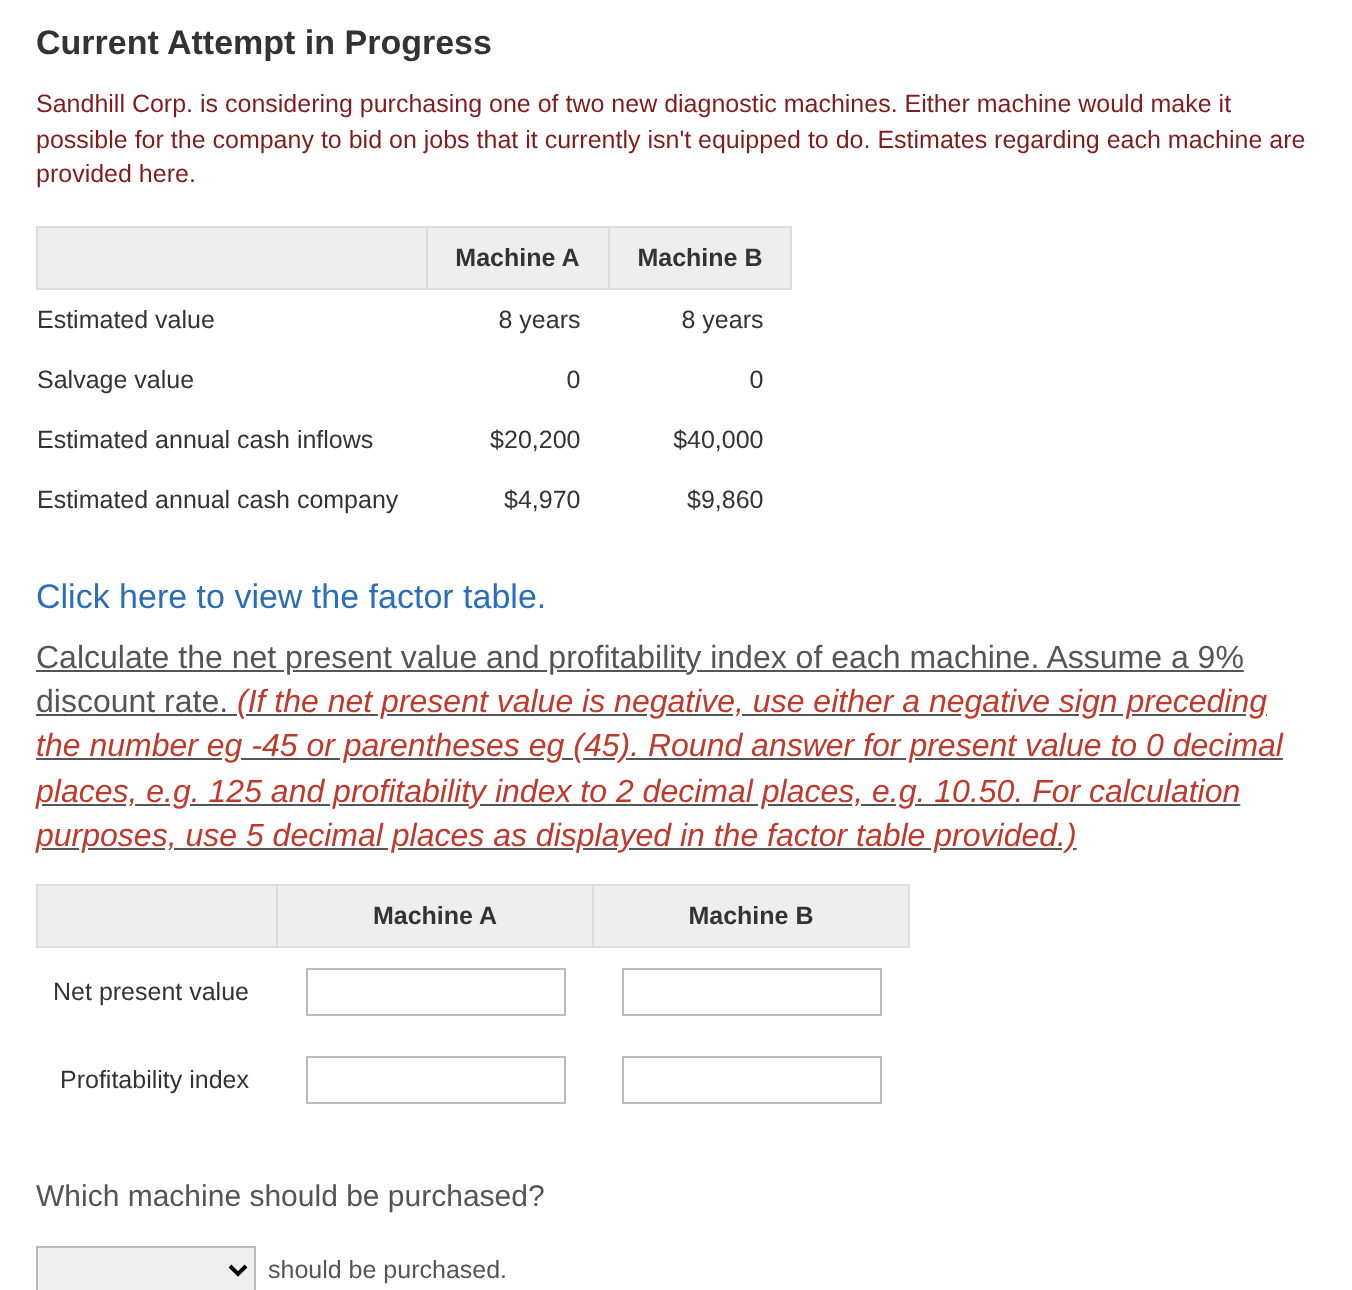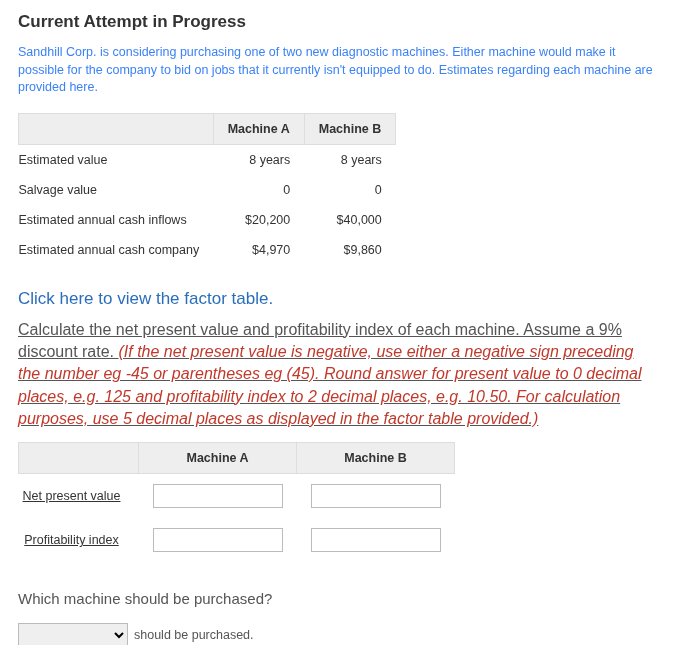--- a/index.html
+++ b/index.html
@@ -13,21 +13,21 @@
     width: 676px;
   }
   .attempt-title {
     font-size: 17px;
     font-weight: 600;
     color: #333;
     margin-bottom: 12px;
   }
   .intro {
     font-size: 12.5px;
-    color: #3b82f6;
+    color: #7f1d1d;
     line-height: 1.4;
     margin-bottom: 16px;
   }
   table.data-table {
     border-collapse: collapse;
     font-size: 12.5px;
     margin-bottom: 24px;
   }
   table.data-table th {
     background: #eeeeee;
@@ -61,21 +61,21 @@
   .answer-table { margin-top: 12px; border-collapse: collapse; font-size: 12.5px; }
   .answer-table th {
     background: #eeeeee;
     border: 1px solid #ddd;
     padding: 8px 14px;
     font-weight: 600;
     text-align: center;
     min-width: 150px;
   }
   .answer-table td { padding: 10px 14px; }
-  .answer-table td.lbl { text-align: center; padding-left: 0; white-space: nowrap; text-decoration: underline; }
+  .answer-table td.lbl { text-align: right; padding-left: 0; white-space: nowrap; }
   .answer-table input[type=text] {
     width: 130px;
     height: 24px;
     border: 1px solid #bbb;
     padding: 2px 4px;
     font-size: 12px;
   }
   .which-q { font-size: 15px; color: #555; margin-top: 28px; margin-bottom: 16px; }
   select.mach-select {
     border: 1px solid #bbb;

